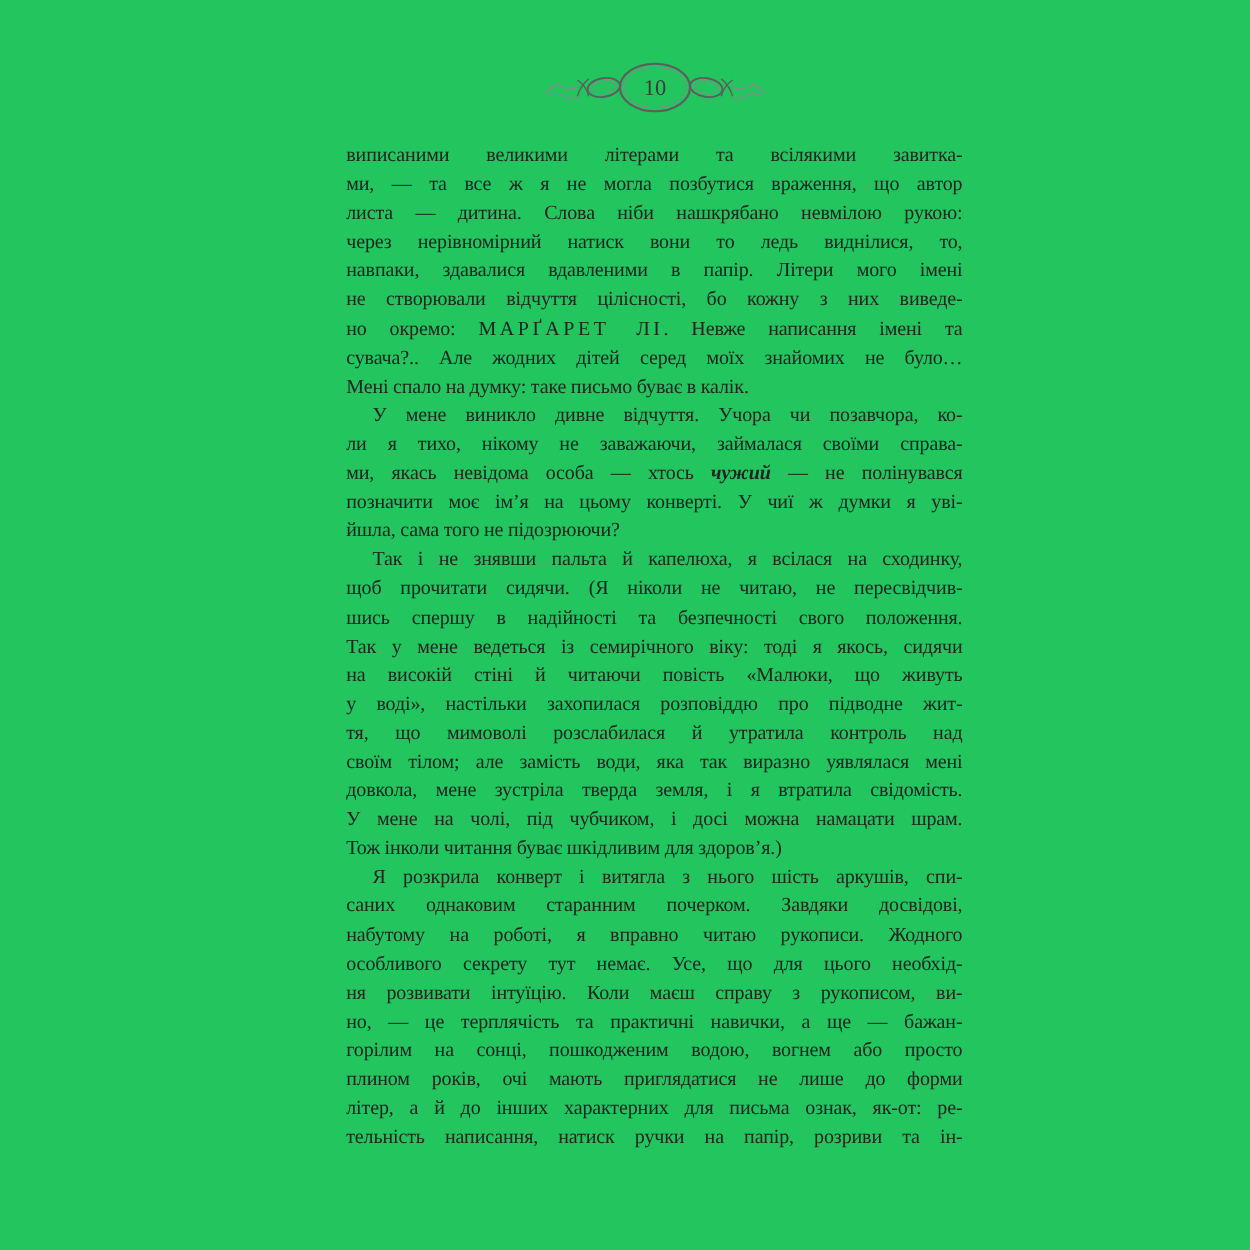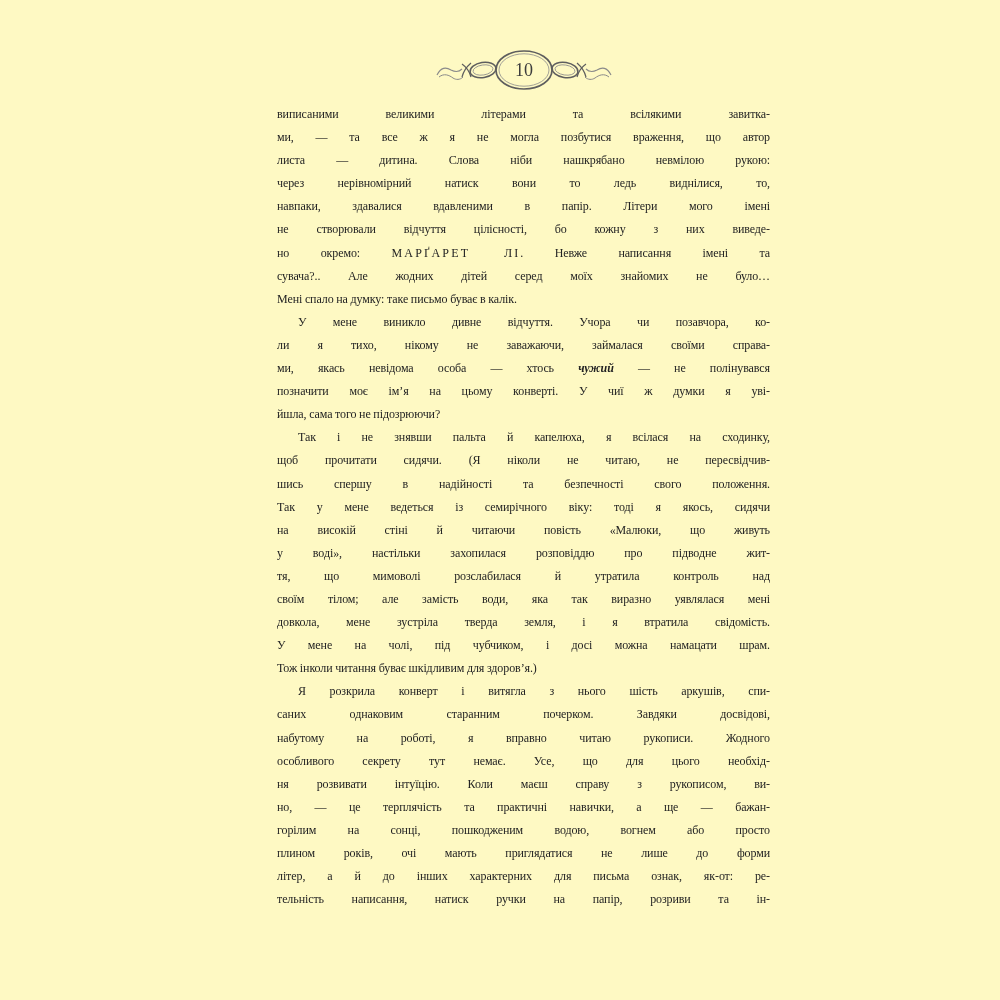--- a/index.html
+++ b/index.html
@@ -1,20 +1,20 @@
 <!DOCTYPE html>
 <html><head>
 <meta charset="utf-8">
 <style>
   html, body { margin: 0; padding: 0; background: #ffffff; }
   .page {
     position: relative;
     width: 1000px;
     height: 1000px;
-    background: #fef9c3;
+    background: #22c55e;
     font-family: "Liberation Serif", serif;
     color: #232323;
     overflow: hidden;
   }
   .header {
     position: absolute;
     top: 46px;
     left: 277px;
     width: 493px;
     display: flex;
@@ -23,24 +23,24 @@
   .ornament { display: block; }
   .ornament .line-stroke { fill: none; stroke: #5e5e5e; }
   .ornament .thin-stroke { fill: none; stroke: #8a8a8a; }
   .page-num {
     font-family: "Liberation Serif", serif;
     font-size: 18px;
     fill: #3c3c3c;
   }
   .text-block {
     position: absolute;
-    top: 103px;
+    top: 113px;
     left: 277px;
     width: 493px;
-    font-size: 12px;
+    font-size: 16px;
     line-height: 23.1px;
     letter-spacing: -0.1px;
     word-spacing: -0.2px;
   }
   .paragraph { margin: 0; }
   .line {
     text-align: justify;
     text-align-last: justify;
   }
   .line.short { text-align-last: left; }

